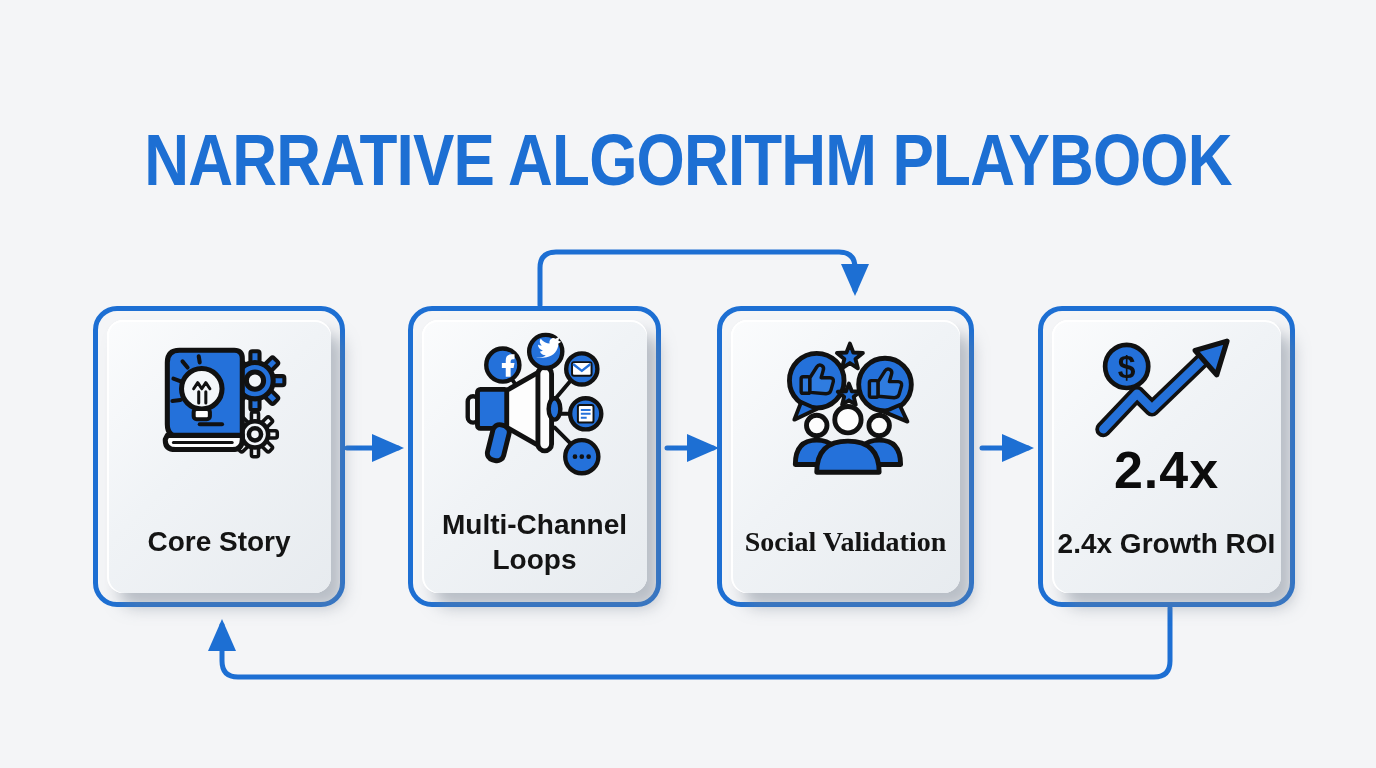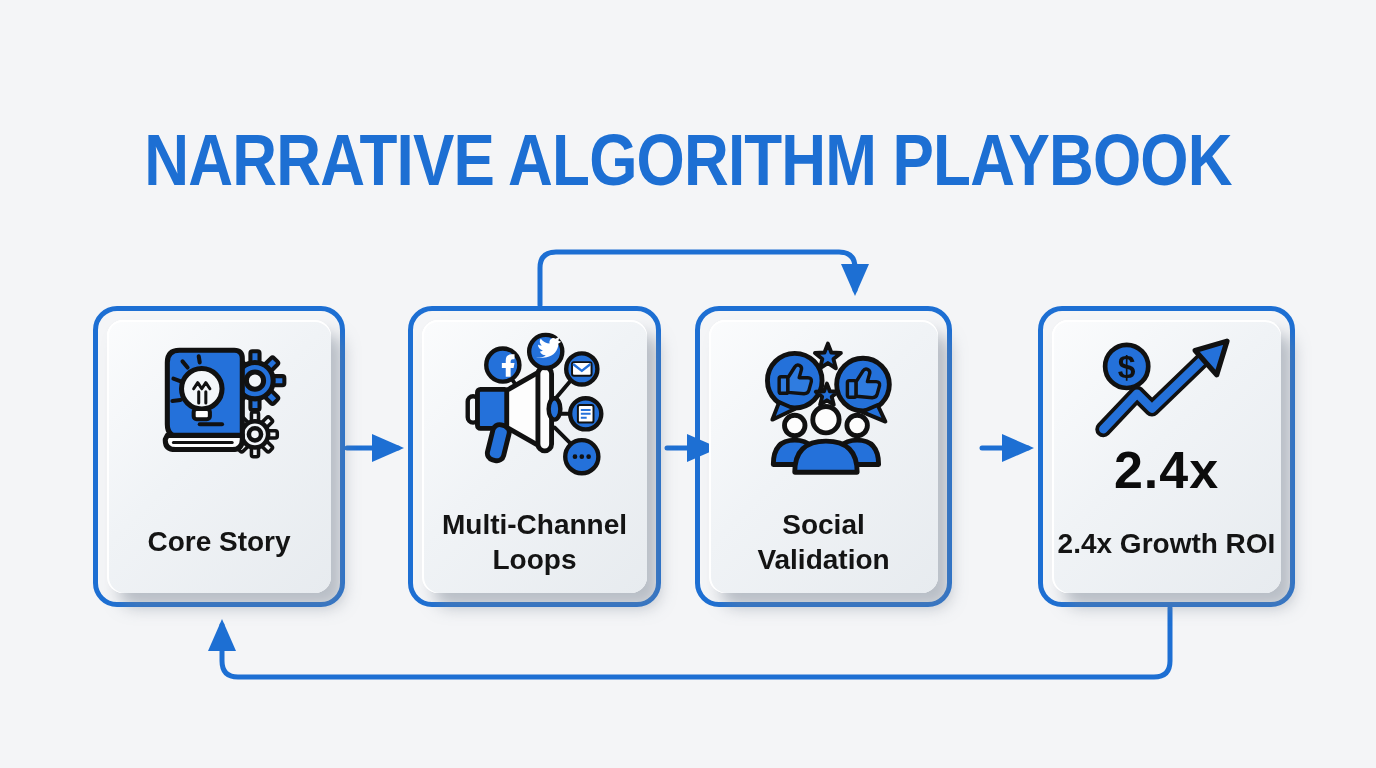--- a/index.html
+++ b/index.html
@@ -36,21 +36,21 @@
     position:absolute;
     top:272px;
     height:301px;
     border:5px solid var(--accent);
     border-radius:24px;
     padding:9px;
     background:transparent;
   }
   .step-1{left:93px;width:252px;}
   .step-2{left:408px;width:253px;}
-  .step-3{left:695px;width:257px;}
+  .step-3{left:717px;width:257px;font-family:Liberation Serif, serif;}
   .step-4{left:1038px;width:257px;}
   .card{
     width:100%;height:100%;
     border-radius:16px;
     background:linear-gradient(135deg,#fbfcfd 0%,#f0f3f6 45%,#e7ebef 100%);
     box-shadow:12px 14px 16px rgba(125,135,150,.5), inset 0 2px 0 #ffffff, inset 2px 0 0 #ffffff;
     display:flex;flex-direction:column;align-items:center;
   }
   .icon-wrap{
     height:172px;

